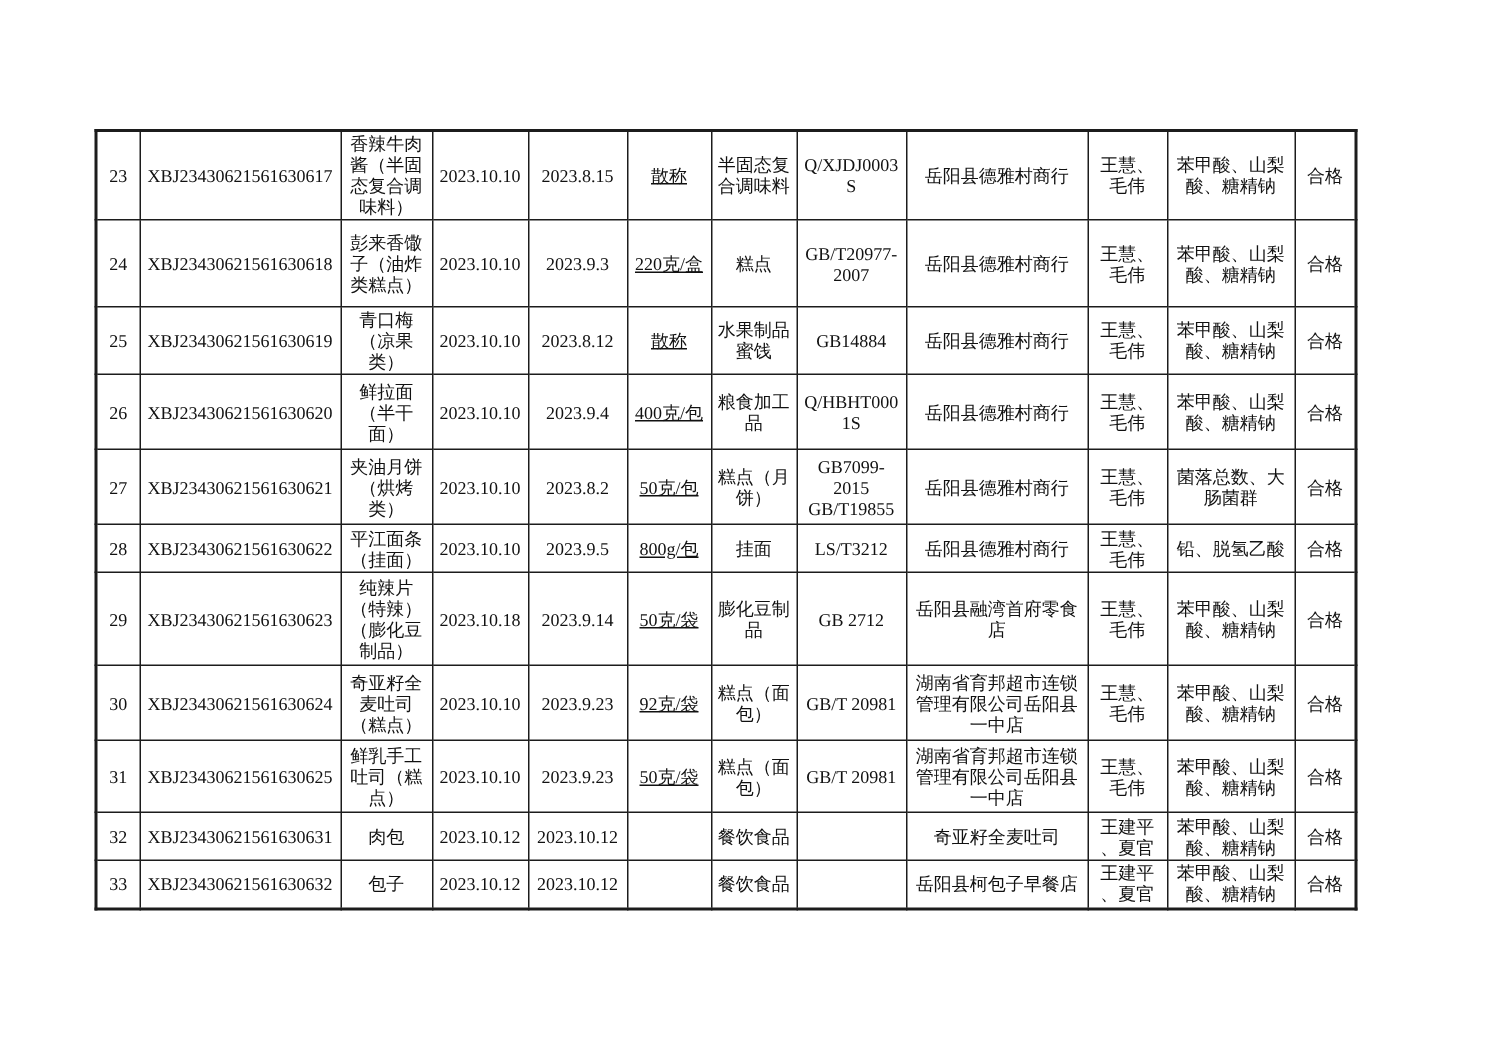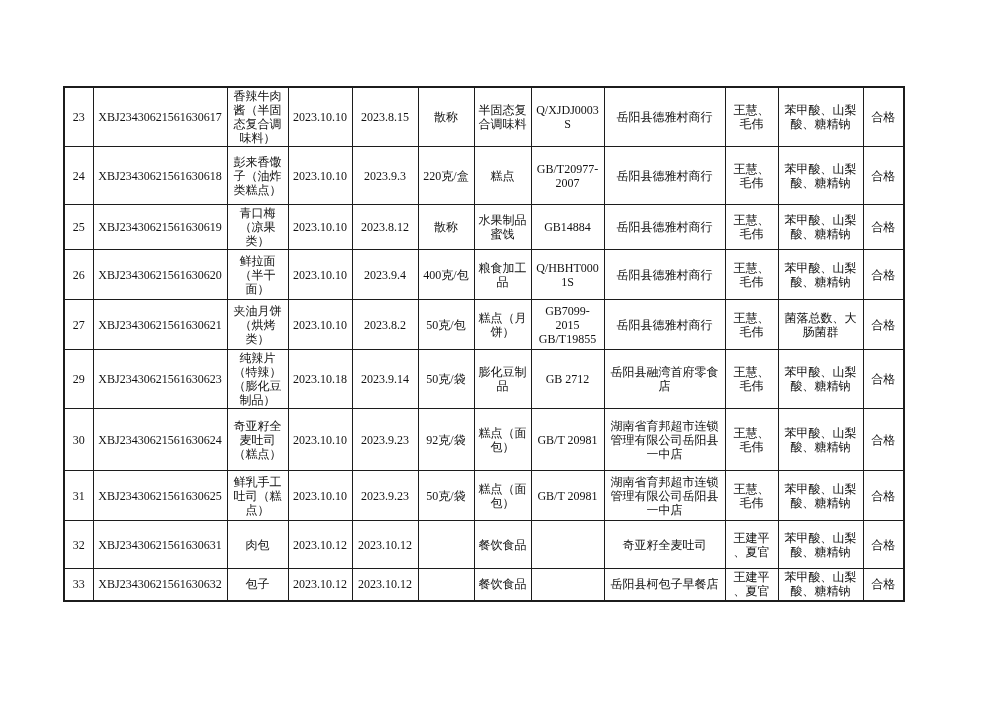--- a/index.html
+++ b/index.html
@@ -35,21 +35,21 @@
     overflow-wrap: break-word;
     word-wrap: break-word;
     color: #111111;
   }
   
   td.c0  { padding: 1px 2px; margin-left: 28px; }
   td.c1  { padding: 1px 2px; }
   td.c2  { padding: 1px 3px; }
   td.c3  { padding: 1px 7px; }
   td.c4  { padding: 1px 7px; margin-left: 20px; }
-  td.c5  { padding: 1px 4px; }
+  td.c5  { padding: 1px 4px; text-decoration: underline; }
   td.c6  { padding: 1px 3px; }
   td.c7  { padding: 1px 2px; }
   td.c8  { padding: 1px 8px; }
   td.c9  { padding: 1px 4px; line-break: anywhere; }
   td.c10 { padding: 1px 5px; }
   td.c11 { padding: 1px 2px; }
   
   tr:nth-child(1)  { height: 59px; }
   tr:nth-child(2)  { height: 58px; }
   tr:nth-child(3)  { height: 42px; }
@@ -146,20 +146,34 @@
           <td class="c4">2023.8.2</td>
           <td class="c5">50克/包</td>
           <td class="c6">糕点（月饼）</td>
           <td class="c7">GB7099-2015 GB/T19855</td>
           <td class="c8">岳阳县德雅村商行</td>
           <td class="c9">王慧、毛伟</td>
           <td class="c10">菌落总数、大肠菌群</td>
           <td class="c11">合格</td>
         </tr>
         <tr>
+          <td class="c0">28</td>
+          <td class="c1">XBJ23430621561630622</td>
+          <td class="c2">平江面条（挂面）</td>
+          <td class="c3">2023.10.10</td>
+          <td class="c4">2023.9.5</td>
+          <td class="c5">800g/包</td>
+          <td class="c6">挂面</td>
+          <td class="c7">LS/T3212</td>
+          <td class="c8">岳阳县德雅村商行</td>
+          <td class="c9">王慧、毛伟</td>
+          <td class="c10">铅、脱氢乙酸</td>
+          <td class="c11">合格</td>
+        </tr>
+        <tr>
           <td class="c0">29</td>
           <td class="c1">XBJ23430621561630623</td>
           <td class="c2">纯辣片（特辣）（膨化豆制品）</td>
           <td class="c3">2023.10.18</td>
           <td class="c4">2023.9.14</td>
           <td class="c5">50克/袋</td>
           <td class="c6">膨化豆制品</td>
           <td class="c7">GB 2712</td>
           <td class="c8">岳阳县融湾首府零食店</td>
           <td class="c9">王慧、毛伟</td>

